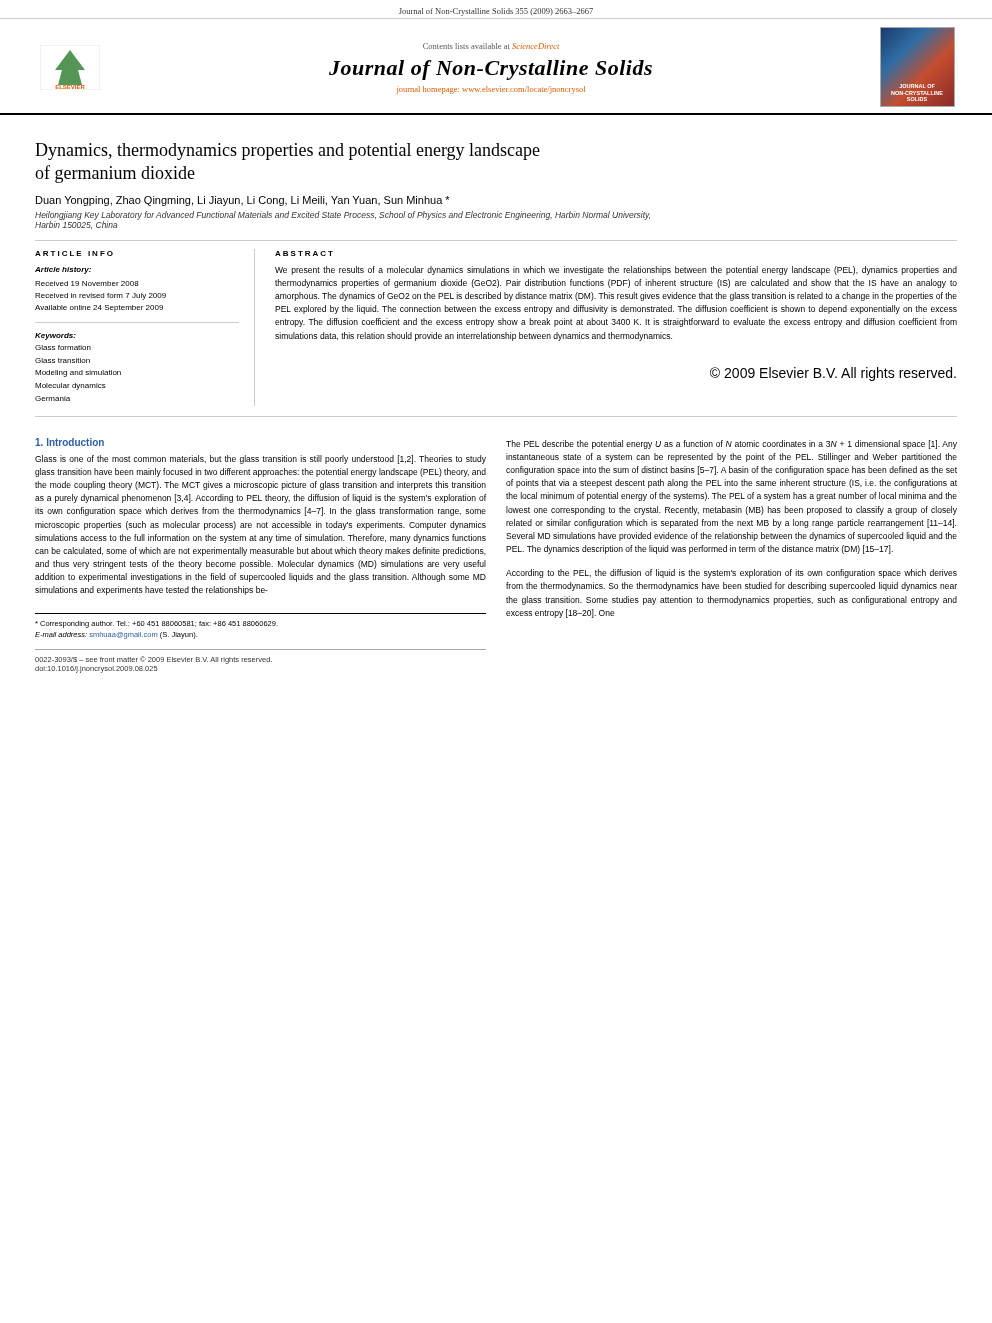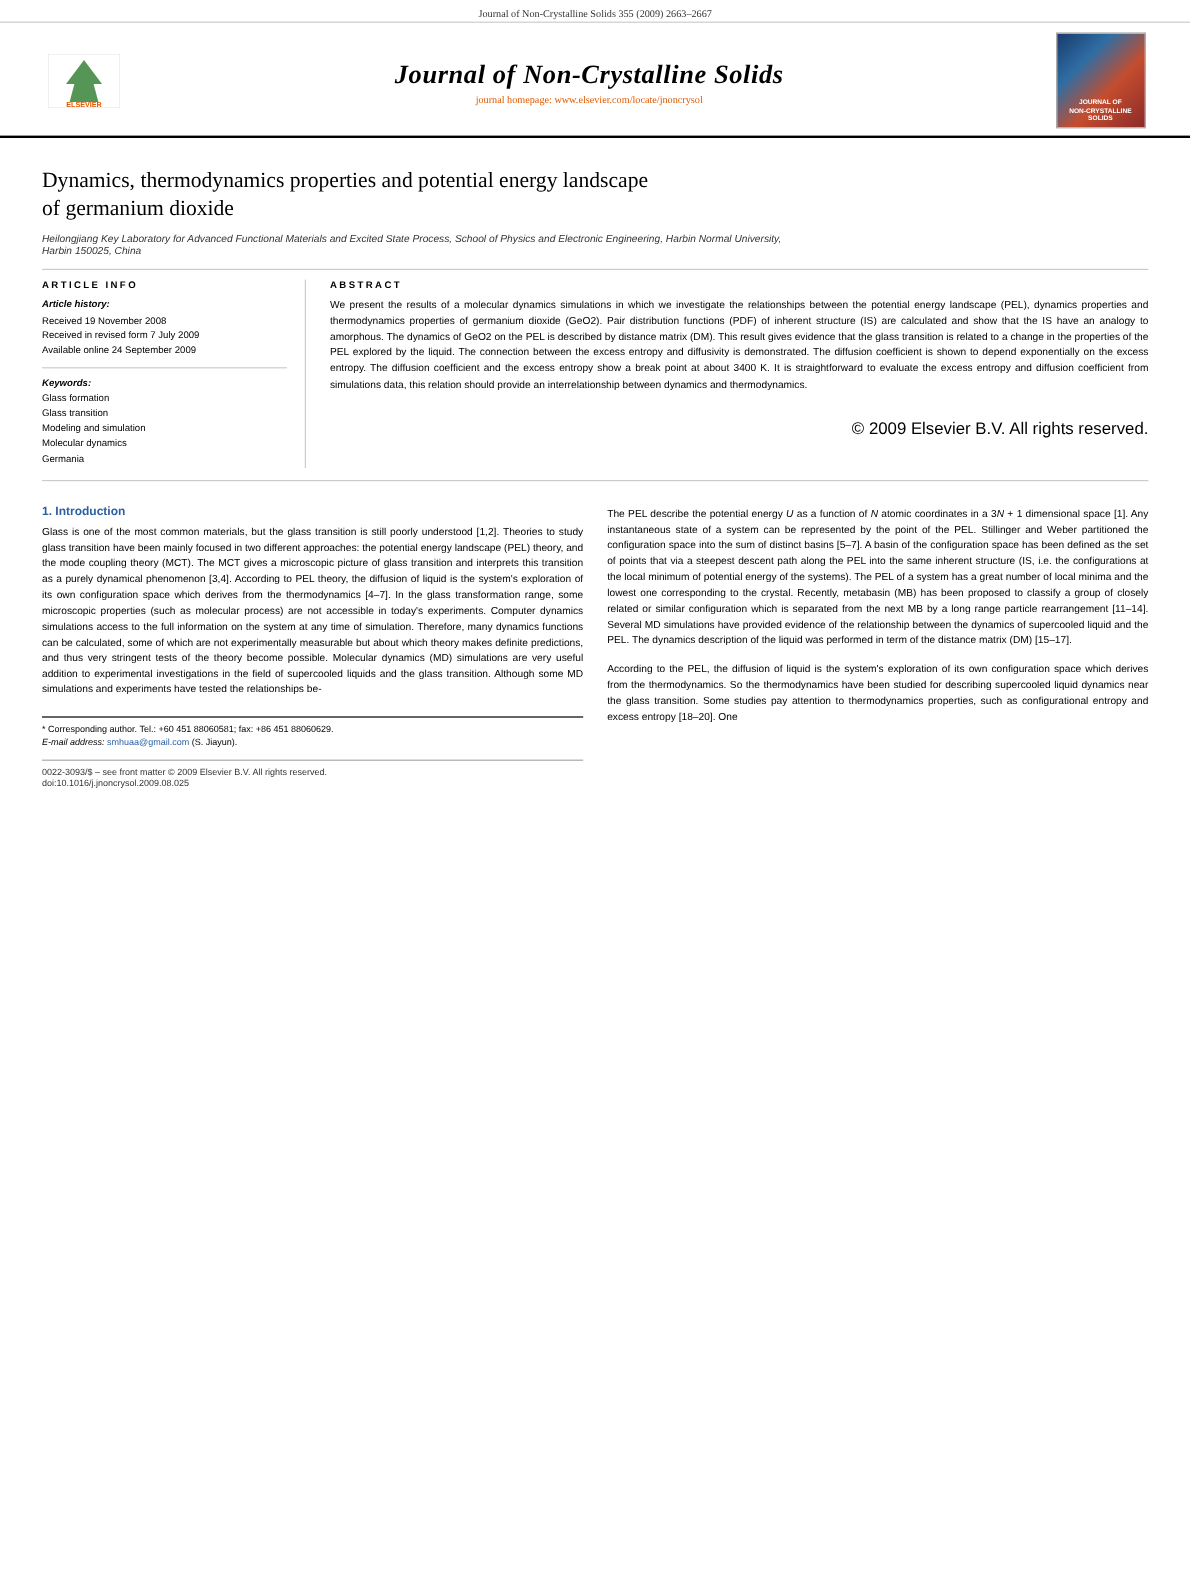--- a/index.html
+++ b/index.html
@@ -290,40 +290,47 @@
       <svg width="60" height="45" viewBox="0 0 60 45">
         <rect x="0" y="0" width="60" height="45" fill="#fff" stroke="#ccc" stroke-width="0.5"></rect>
 
         <polygon points="30,5 45,25 38,25 42,40 18,40 22,25 15,25" fill="#2a7a2a" opacity="0.8"></polygon>
         <text x="30" y="44" text-anchor="middle" font-size="6" fill="#e05a00" font-family="Arial" font-weight="bold">ELSEVIER</text>
       </svg>
     </div>
   </div>
 
   <div class="journal-banner-center">
+    <div class="contents-line">
+      <span>Contents lists available at</span>
+      <span class="sciencedirect-link italic">ScienceDirect</span>
+    </div>
     <div class="journal-title">Journal of Non-Crystalline Solids</div>
     <div class="homepage-line">
       <span class="homepage-link">journal homepage: www.elsevier.com/locate/jnoncrysol</span>
     </div>
   </div>
 
   <div class="journal-banner-right">
     <div class="journal-cover">
       <div class="cover-text" style="white-space:pre-line;">JOURNAL OF
 NON-CRYSTALLINE
 SOLIDS</div>
     </div>
   </div>
 </div>
 
 <div class="main-content">
 
   <div class="article-title" style="white-space:pre-line;">Dynamics, thermodynamics properties and potential energy landscape
 of germanium dioxide</div>
 
+  <div class="authors">
+    <span>Duan Yongping, Zhao Qingming, Li Jiayun, Li Cong, Li Meili, Yan Yuan, Sun Minhua *</span>
+  </div>
 
   <div class="affiliation" style="white-space:pre-line;">Heilongjiang Key Laboratory for Advanced Functional Materials and Excited State Process, School of Physics and Electronic Engineering, Harbin Normal University,
 Harbin 150025, China</div>
 
   <hr class="divider">
 
   <div class="two-col-section">
 
     <div class="left-col">
       <div class="section-heading">ARTICLE INFO</div>

